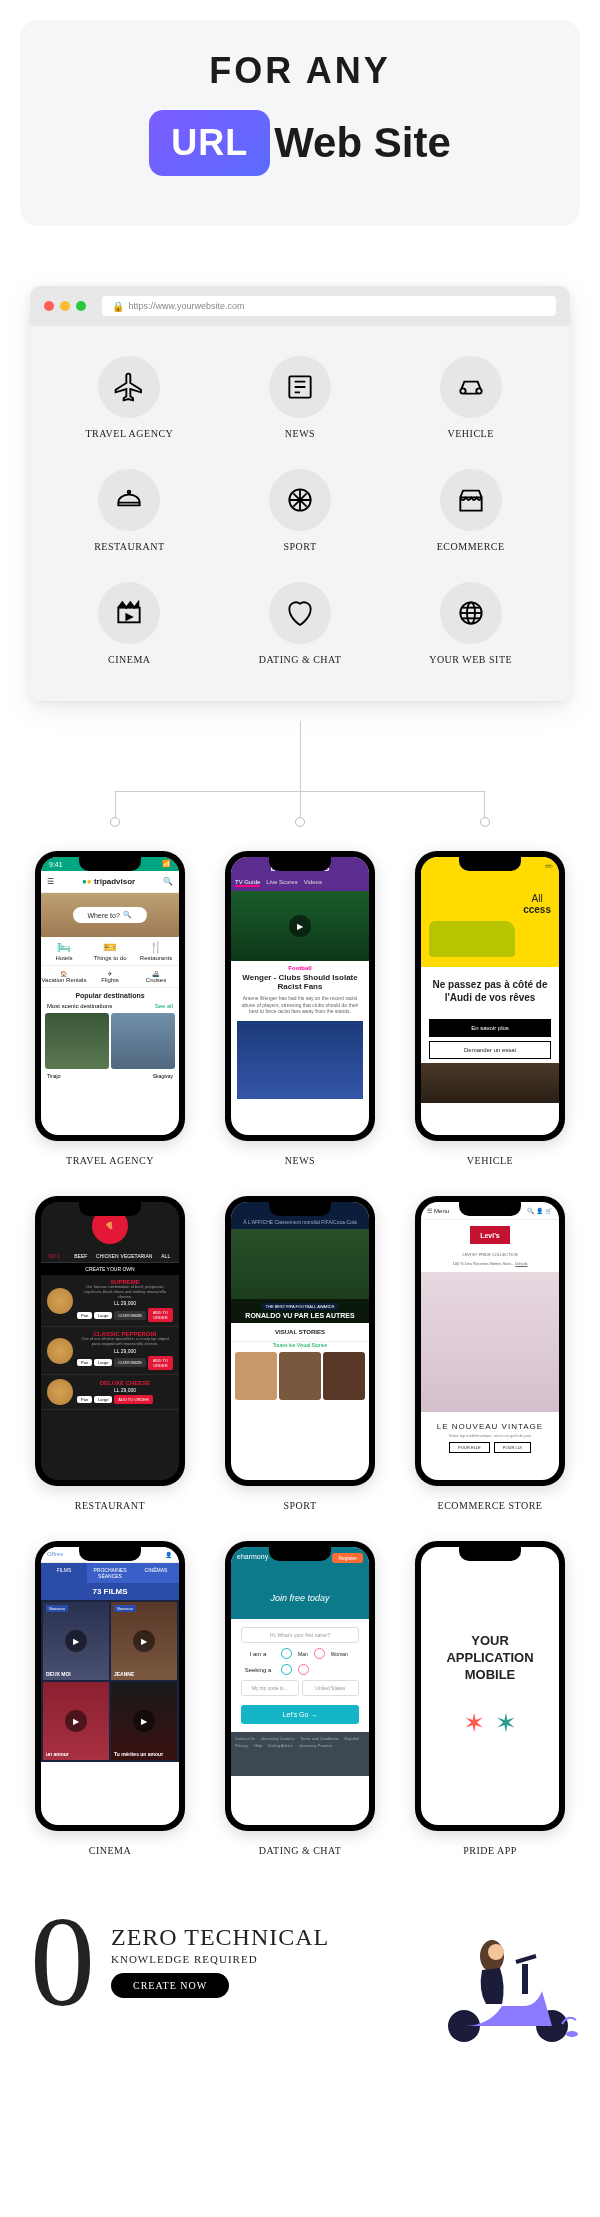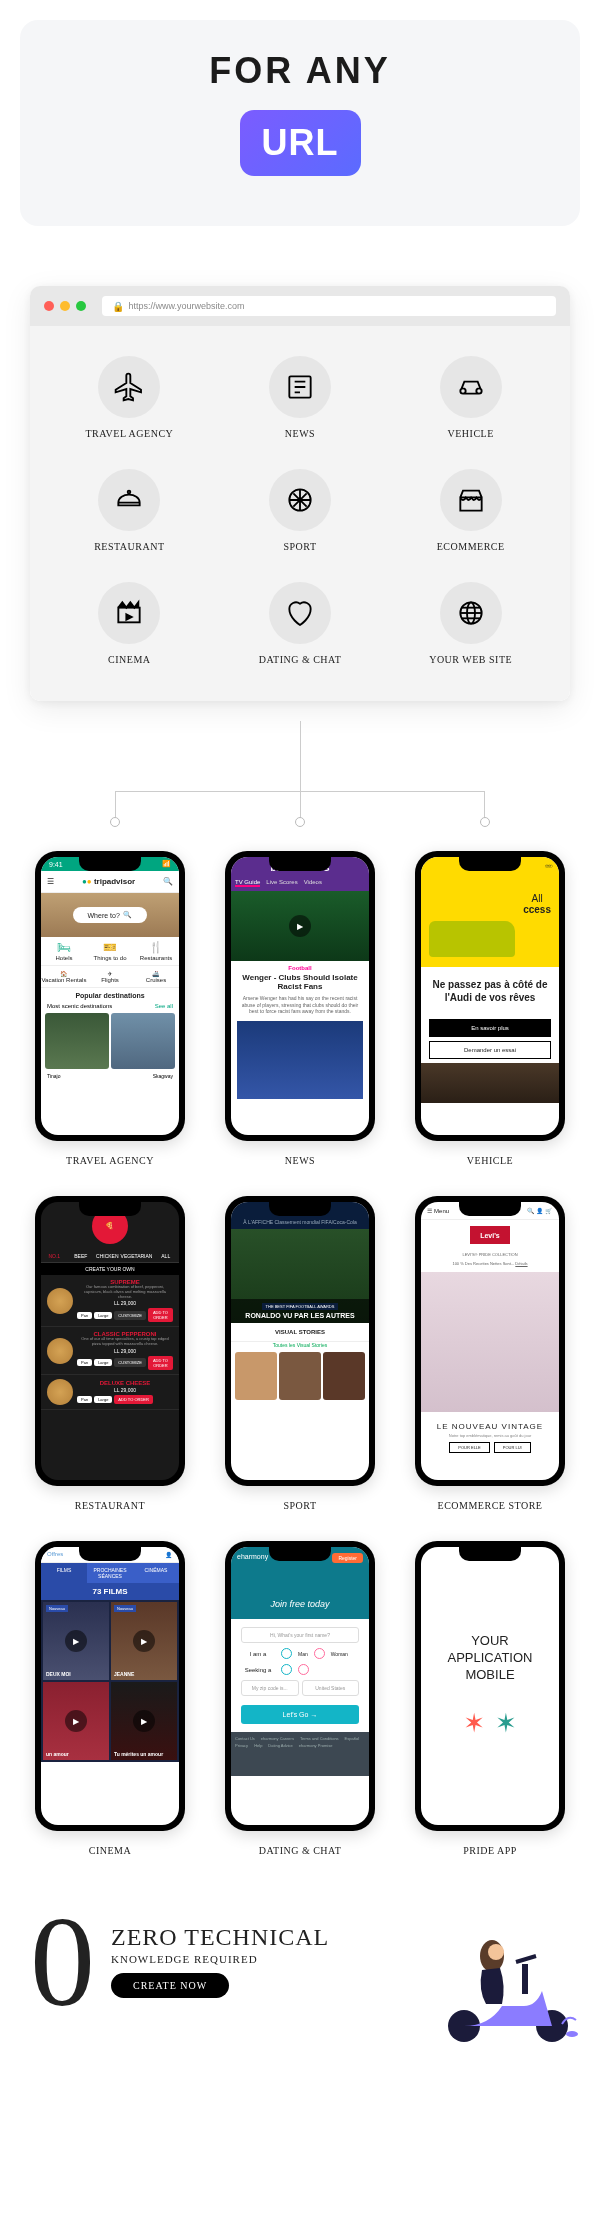--- a/index.html
+++ b/index.html
@@ -105,52 +105,53 @@
 .cin-top{background:#fff;display:flex;justify-content:space-between;padding:4px 6px;font-size:6px;color:#5b9bd5;border-bottom:1px solid #eee}
 .cin-tabs{background:#3a5fc8;color:#fff;display:flex;font-size:5px}
 .cin-tabs div{flex:1;text-align:center;padding:4px 0}
 .cin-tabs .act{background:#2a4ba8}
 .cin-count{background:#2a4ba8;color:#fff;text-align:center;font-size:8px;padding:4px;font-weight:700}
 .cin-grid{display:grid;grid-template-columns:1fr 1fr;gap:2px;padding:2px;background:#1a2340}
 .cin-poster{height:78px;position:relative;background:#4a3050}
 .cin-pt{position:absolute;bottom:3px;left:3px;color:#fff;font-size:5px;font-weight:700}
 .cin-tag{position:absolute;top:3px;left:3px;background:#2a4ba8;color:#fff;font-size:4px;padding:1px 3px}
 
-.dat-top{background:#0d7a8c;color:#fff;height:72px;position:relative;display:flex;align-items:flex-end;justify-content:center;padding-bottom:10px}
+.dat-top{background:#0d7a8c;color:#fff;height:72px;position:relative;display:flex;align-items:flex-end;justify-content:center;padding-bottom:16px}
 .dat-brand{position:absolute;top:6px;left:6px;font-size:7px}
 .dat-reg{position:absolute;top:6px;right:6px;background:#ff6b35;font-size:5px;padding:2px 6px;border-radius:3px}
 .dat-join{font-size:9px;font-style:italic}
 .dat-form{padding:8px 10px}
 .dat-field{border:1px solid #ddd;border-radius:3px;font-size:5px;color:#999;padding:4px 6px;margin-bottom:5px}
 .dat-row{display:flex;align-items:center;gap:6px;margin-bottom:5px}
 .dat-lbl{font-size:6px;width:34px}
 .dat-rad{width:11px;height:11px;border-radius:50%;border:1.5px solid}
 .dat-go{background:#13b5c7;color:#fff;text-align:center;font-size:7px;padding:6px;border-radius:3px;margin-top:4px}
 .dat-foot{background:#3d4852;height:44px;padding:4px;display:flex;flex-wrap:wrap;gap:2px 6px;align-content:flex-start}
 .dat-foot span{font-size:4px;color:#9aa}
 
 .yapp{background:#fff;display:flex;flex-direction:column;align-items:center;justify-content:center;height:100%;padding:20px}
-.yapp-txt{font-size:13px;font-weight:400;text-align:center;line-height:1.3;margin-bottom:24px}
+.yapp-txt{font-size:13px;font-weight:700;text-align:center;line-height:1.3;margin-bottom:24px}
 .stars{display:flex;gap:10px}
 .star{font-size:26px}
 
 .zero{display:flex;align-items:center;padding:10px 30px 30px;gap:16px;position:relative}
 .zero-num{font-size:130px;font-family:Georgia,serif;font-weight:400;line-height:1}
 .zero-txt h2{font-family:Georgia,serif;font-size:24px;font-weight:400;letter-spacing:1px}
 .zero-txt p{font-family:Georgia,serif;font-size:11px;letter-spacing:1px;margin:2px 0 8px}
 .zero-btn{background:#000;color:#fff;font-family:Georgia,serif;font-size:10px;padding:7px 22px;border-radius:18px;display:inline-block;letter-spacing:1px}
 .scooter{position:absolute;right:16px;bottom:10px;width:150px;height:130px}
 </style>
 </head>
 <body>
 
 <div class="hero">
   <h1>FOR ANY</h1>
   <div class="hero-line2">
     <span class="url-badge">URL</span>
+    <span class="hero-text">Web Site</span>
   </div>
 </div>
 
 <div class="browser">
   <div class="browser-bar">
     <span class="dot r"></span>
     <span class="dot y"></span>
     <span class="dot g"></span>
     <div class="addr">
       <span class="lock">🔒</span>

